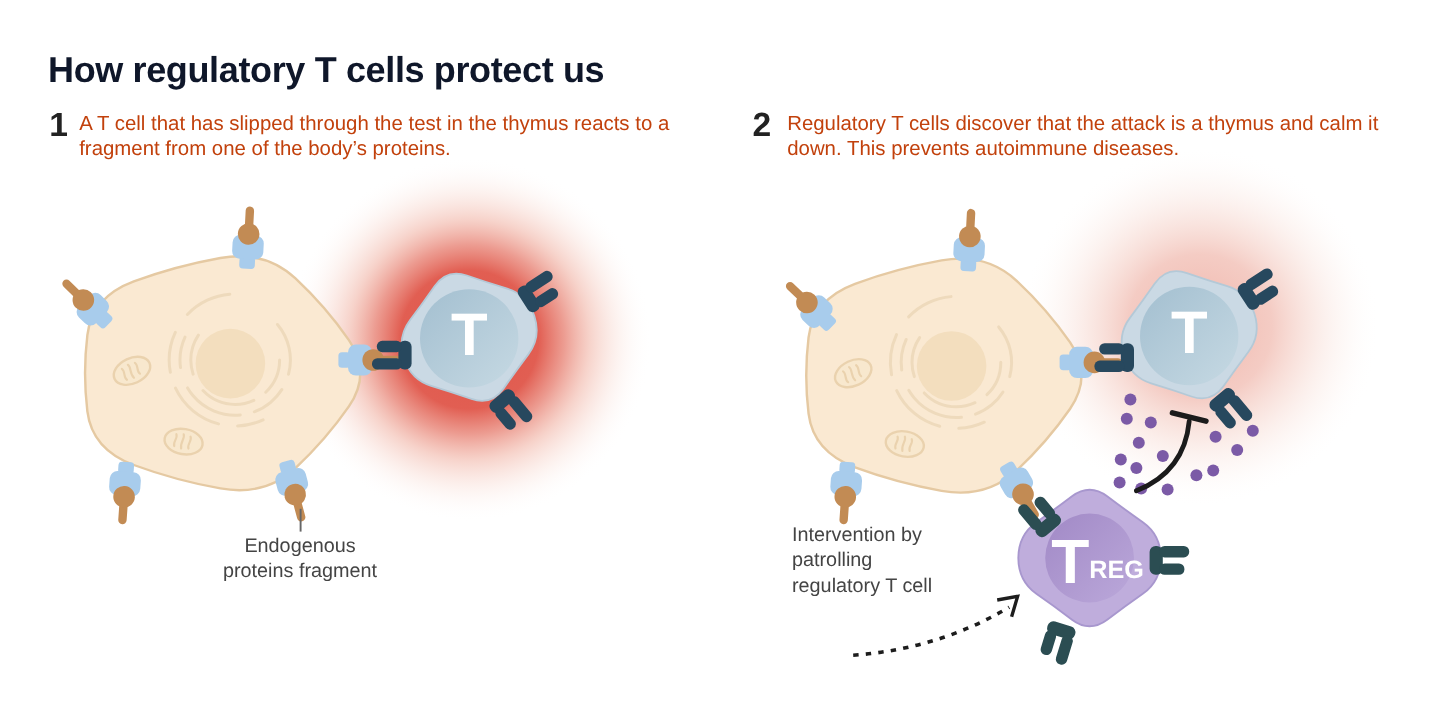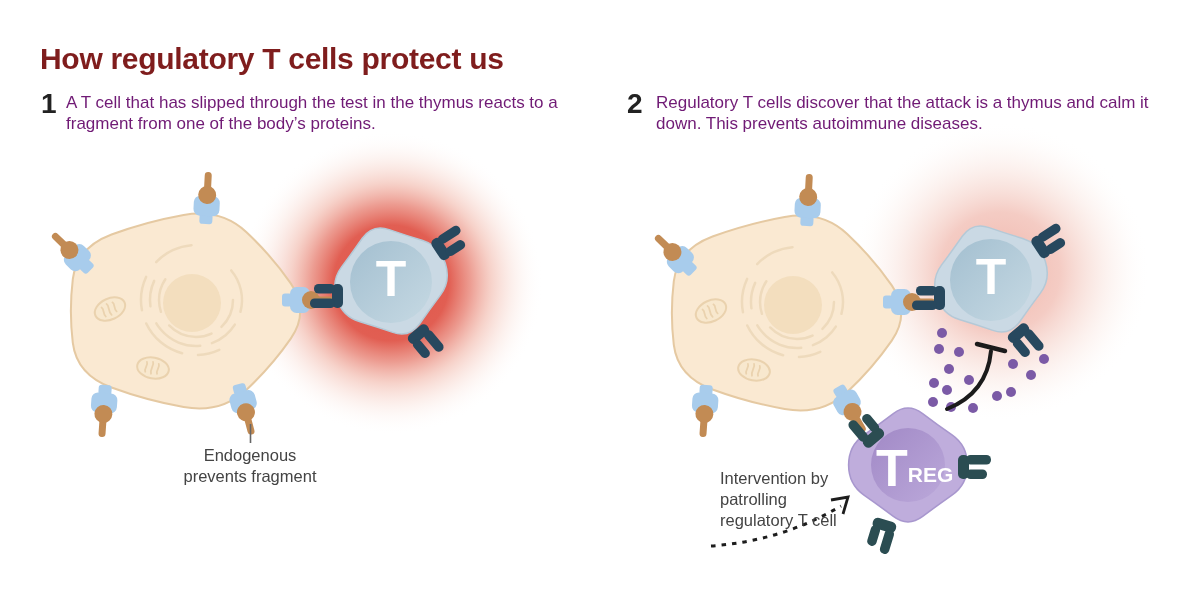--- a/index.html
+++ b/index.html
@@ -2,24 +2,24 @@
 <html><head>
 <meta charset="utf-8">
 <style>
   html,body{margin:0;padding:0;}
   body{
     width:1200px;height:600px;background:#ffffff;position:relative;overflow:hidden;
     font-family:"Liberation Sans", sans-serif;
   }
   .abs{position:absolute;}
   h1.title{
-    margin:0;font-size:30px;font-weight:700;color:#7f1d1d;letter-spacing:-0.3px;
+    margin:0;font-size:30px;font-weight:700;color:#0f172a;letter-spacing:-0.3px;
   }
   .step-num{font-size:28px;font-weight:700;color:#222;line-height:26px;}
-  .step-text{margin:0;font-size:17px;color:#701a75;line-height:21px;}
+  .step-text{margin:0;font-size:17px;color:#c2410c;line-height:21px;}
   .cap{font-size:16.5px;color:#444;line-height:21px;}
   .cap-center{text-align:center;}
   svg text{font-family:"Liberation Sans", sans-serif;font-weight:bold;fill:#ffffff;}
 </style>
 </head>
 <body>
 
 <div class="abs" style="left:0;top:0;width:1200px;height:600px;">
 
   <svg class="abs" style="left:0;top:0;" width="1200" height="600" viewBox="0 0 1200 600">
@@ -171,17 +171,17 @@
   </svg>
 
   <h1 class="title abs" style="left:40px;top:42px;">How regulatory T cells protect us</h1>
 
   <div class="step-num abs" style="left:41px;top:91px;">1</div>
   <p class="step-text abs" style="left:66px;top:92px;width:500px;">A T cell that has slipped through the test in the thymus reacts to a fragment from one of the body’s proteins.</p>
 
   <div class="step-num abs" style="left:627px;top:91px;">2</div>
   <p class="step-text abs" style="left:656px;top:92px;width:520px;">Regulatory T cells discover that the attack is a thymus and calm it down. This prevents autoimmune diseases.</p>
 
-  <div class="cap cap-center abs" style="left:175px;top:445px;width:150px;">Endogenous prevents fragment</div>
+  <div class="cap cap-center abs" style="left:175px;top:445px;width:150px;">Endogenous proteins fragment</div>
 
-  <div class="cap abs" style="left:720px;top:436px;width:138px;margin-top:32px;">Intervention by patrolling regulatory T cell</div>
+  <div class="cap abs" style="left:660px;top:436px;width:138px;">Intervention by patrolling regulatory T cell</div>
 
 </div>
 
 </body></html>

